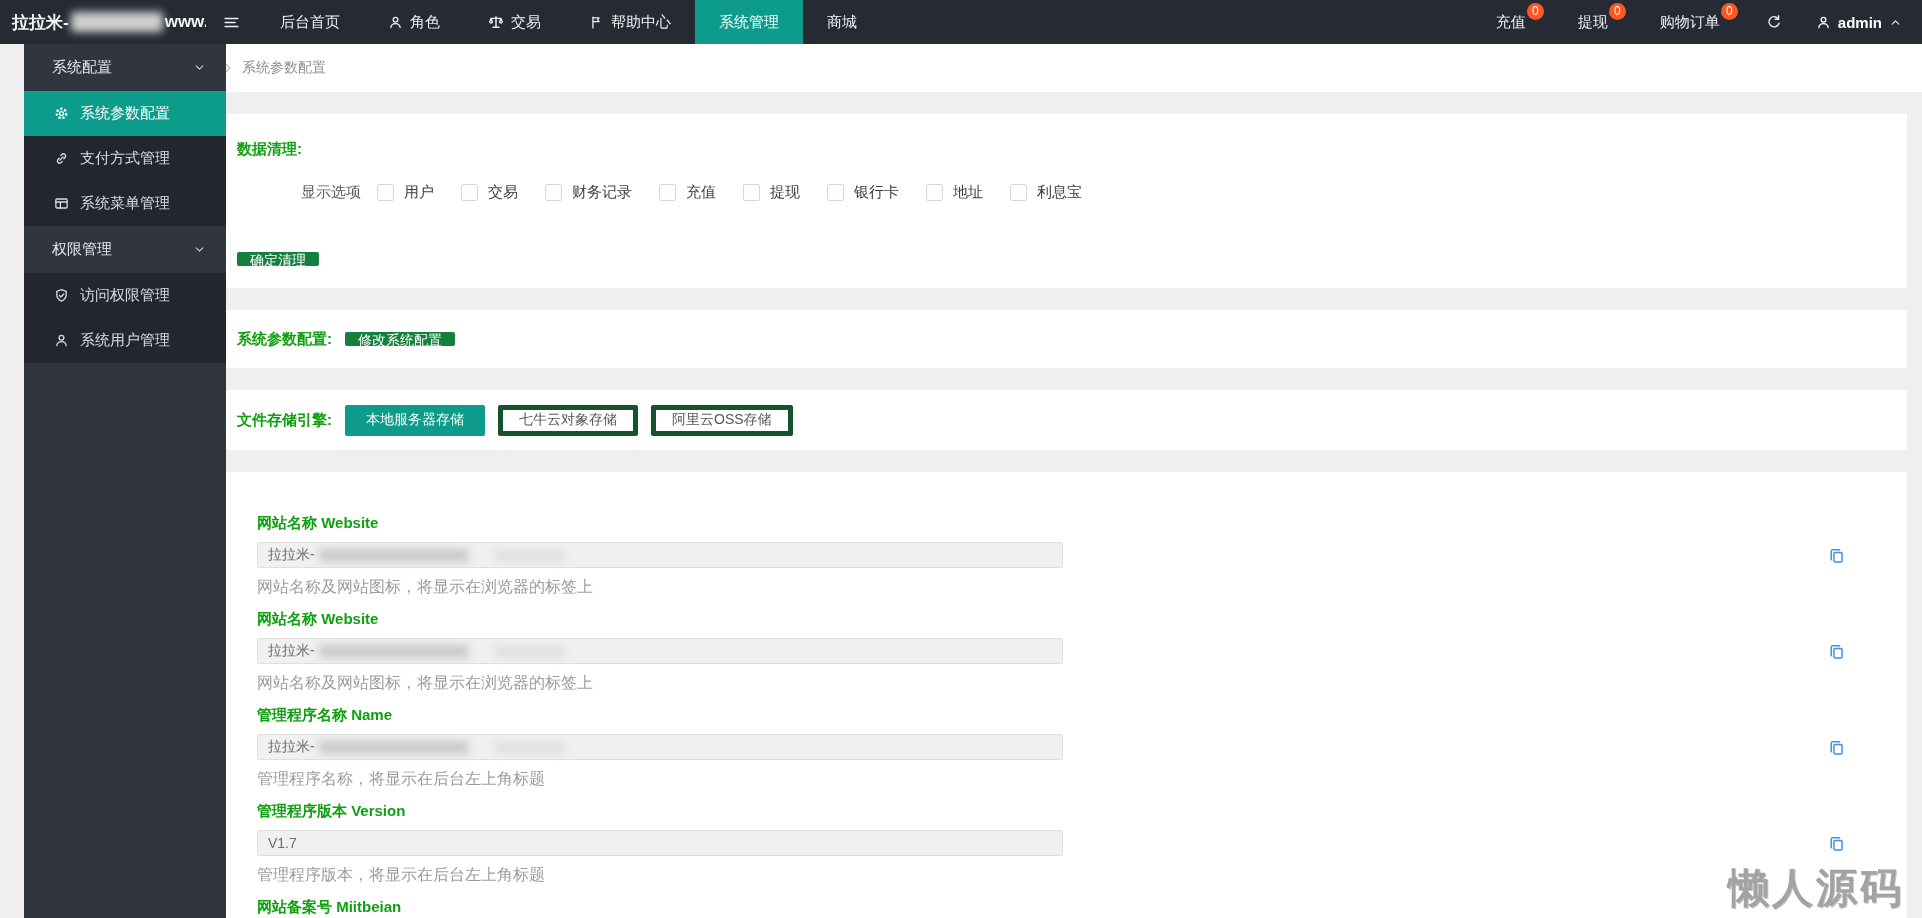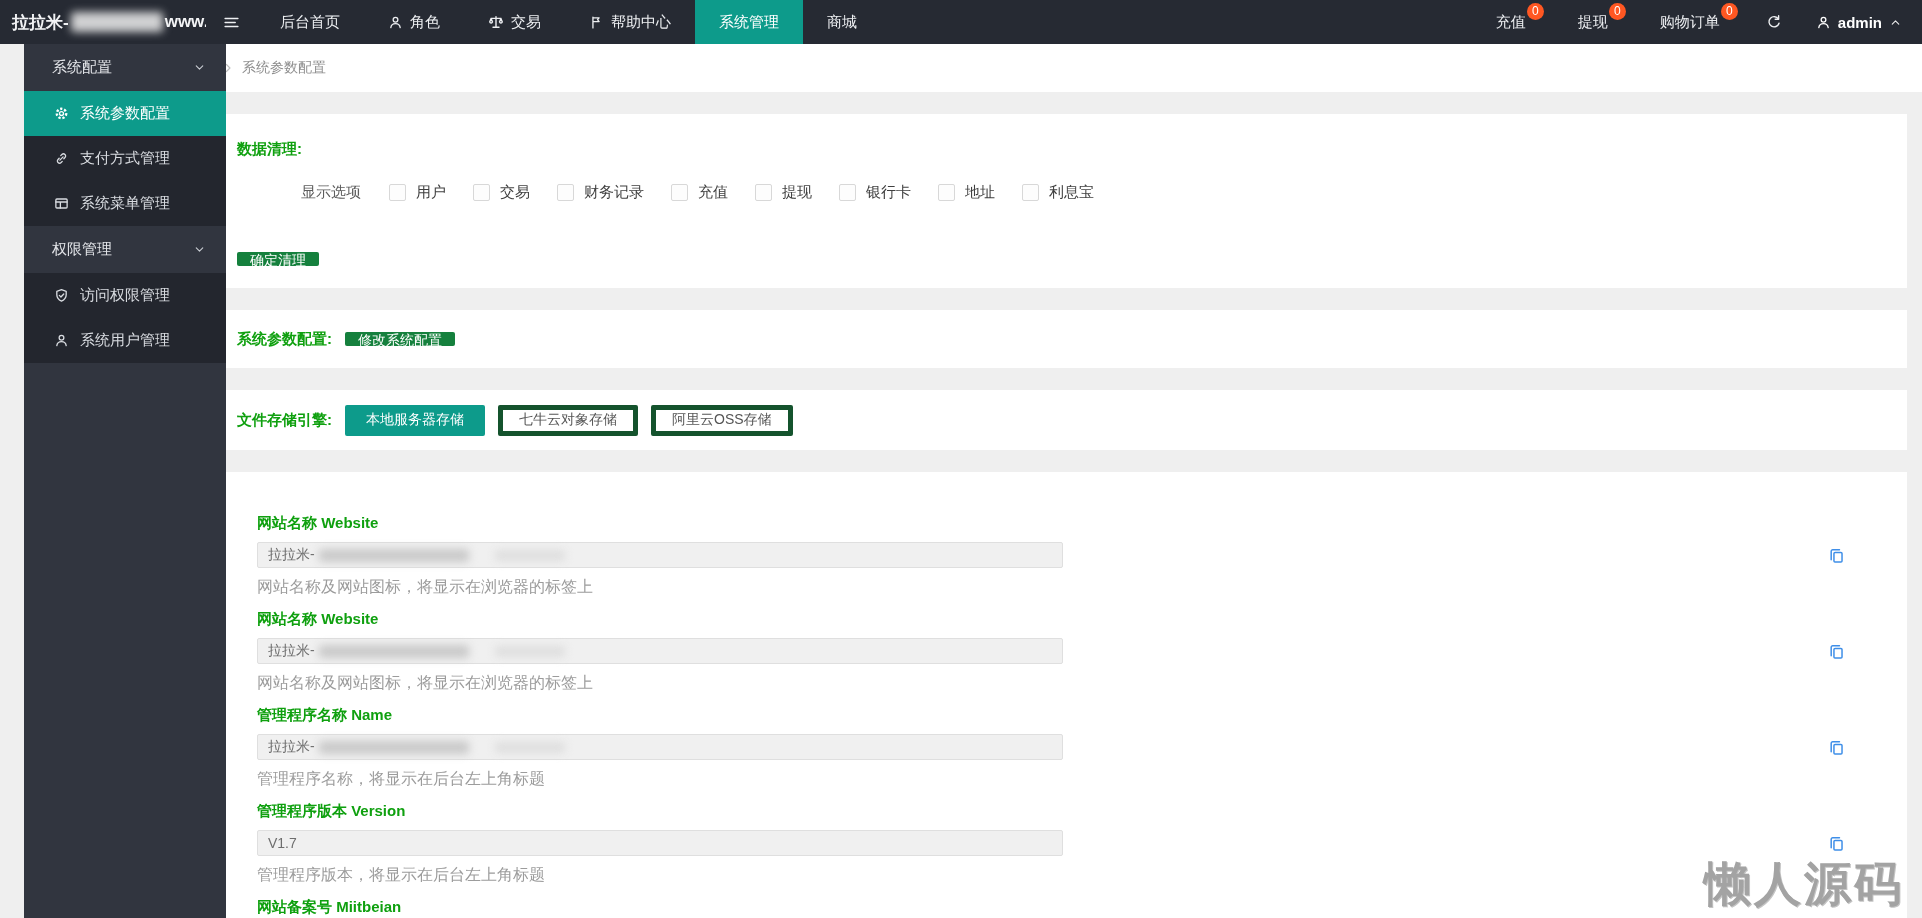--- a/index.html
+++ b/index.html
@@ -57,21 +57,21 @@
   .breadcrumb-bar { height:48px; background:#fff; display:flex; align-items:center;
                     gap:9px; padding-left:17px; color:#8E8E8E; font-size:14px; }
   .bc-icon { color:#BDBDBD; }
   .cards { padding:0 15px; }
   .card { background:#fff; margin-top:22px; }
 
   .card-clean { padding:26px 20px 20px 20px; }
   .card-title { color:#0FA00F; font-weight:bold; font-size:15px; }
   .card-title.inline { flex:none; }
   .check-row { display:flex; align-items:center; margin:24px 0 0 64px; font-size:15px; }
-  .check-row-label { color:#5C5C5C; margin-right:28px; }
+  .check-row-label { color:#5C5C5C; margin-right:16px; }
   .check-item { display:flex; align-items:center; gap:10px; margin-right:27px;
                 color:#3F3F3F; cursor:pointer; }
   .checkbox { width:17px; height:17px; border:1px solid #D8D8D8; border-radius:2px;
               background:#FDFDFD; flex:none; cursor:pointer; }
   .btn { border:none; border-radius:2px; font-size:14px; cursor:pointer;
          font-family:inherit; }
   .btn.teal { margin-top:50px; height:14px; padding:0 13px; background:#15803d; color:#fff; }
   .card-inline { height:58px; display:flex; align-items:center; padding:16px 20px; gap:13px; }
   .card-inline .btn.teal { margin-top:0; }
   .card-storage { height:60px; }
@@ -86,21 +86,21 @@
   .input-box { width:806px; height:26px; background:#F0F0F0; border:1px solid #DFDFDF;
                border-radius:2px; display:flex; align-items:center; padding:0 10px;
                font-size:14px; color:#6E6E6E; }
   .blob { display:none; border-radius:3px; }
   .input-box.redacted .blob { display:inline-block; }
   .blob-a { width:150px; height:13px; background:#C9C9C9; filter:blur(4px); margin-left:4px; }
   .blob-b { width:70px; height:11px; background:#DEDEDE; filter:blur(4px); margin-left:26px; }
   .copy-btn { margin-left:auto; color:#3E8EE8; cursor:pointer; }
   .field-help { margin-top:9px; font-size:16px; color:#9C9C9C; min-height:18px; }
 
-  .watermark { position:fixed; right:18px; bottom:2px; font-size:47px; font-weight:bold;
+  .watermark { position:fixed; right:18px; bottom:2px; font-size:41px; font-weight:bold;
                color:#A3A3A3; letter-spacing:3px; pointer-events:none; z-index:50;
                text-shadow:1px 1px 0 #C4C4C4; }
 </style>
 </head>
 <body>
 
 <div class="app">
 
   <header class="topbar">
     <div class="logo">

